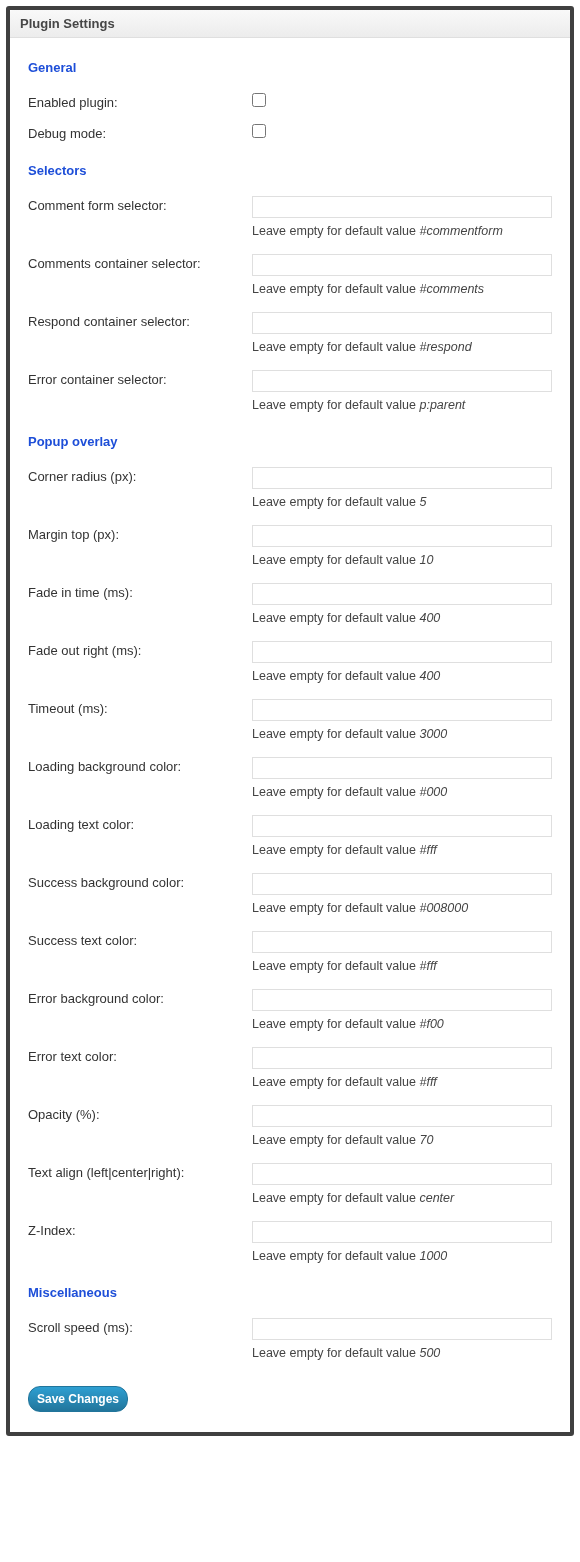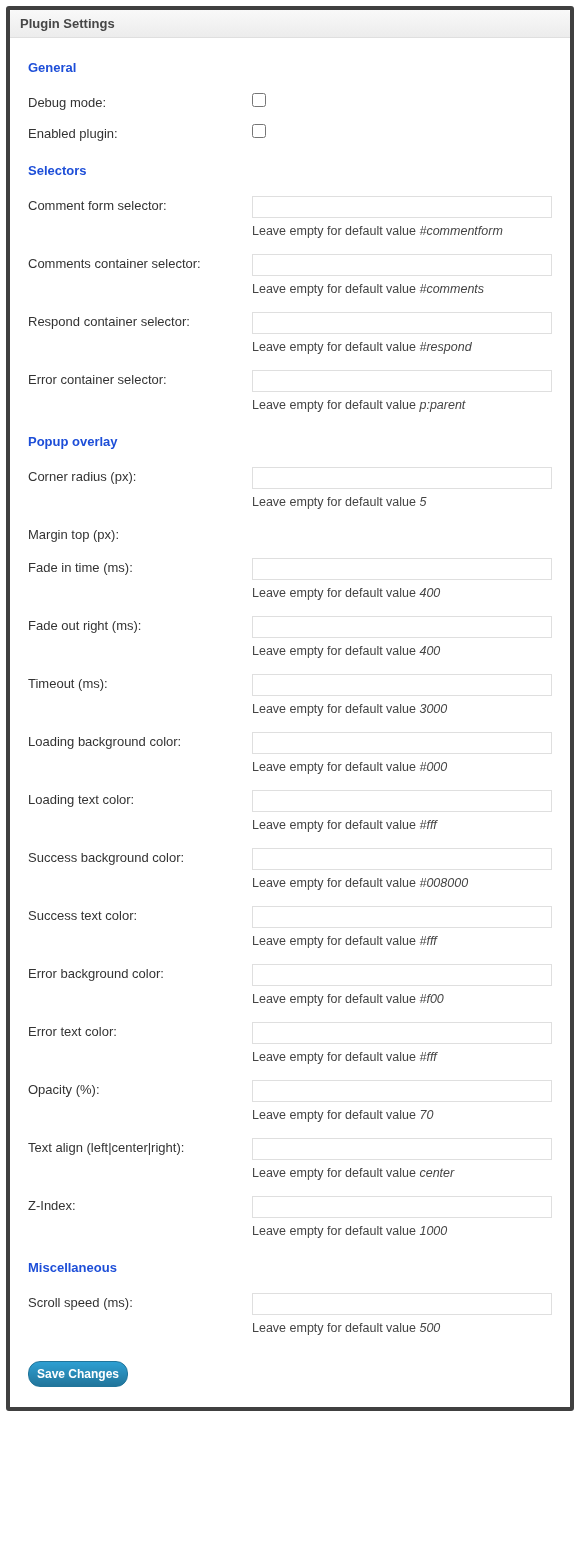--- a/index.html
+++ b/index.html
@@ -94,33 +94,33 @@
 </head>
 <body>
 
 <div class="panel">
   <div class="panel-header">Plugin Settings</div>
   <div class="panel-body">
 
     <div class="section-title first">General</div>
 
     <div class="field-row checkbox-row">
+      <div class="field-label">Enabled plugin:</div>
+      <div class="field-control">
+        <input type="checkbox" style="">
+      </div>
+    </div>
+
+    <div class="field-row checkbox-row">
       <div class="field-label">Debug mode:</div>
       <div class="field-control">
         <input type="checkbox" style="">
       </div>
     </div>
 
-    <div class="field-row checkbox-row">
-      <div class="field-label">Enabled plugin:</div>
-      <div class="field-control">
-        <input type="checkbox" style="">
-      </div>
-    </div>
-
     <div class="section-title">Selectors</div>
 
     <div class="field-row">
       <div class="field-label">Comment form selector:</div>
       <div class="field-control">
         <input type="text" value="" style="">
         <div class="hint"><span>Leave empty for default value </span><span class="default-val">#commentform</span></div>
       </div>
     </div>
 
@@ -153,20 +153,24 @@
     <div class="field-row">
       <div class="field-label">Corner radius (px):</div>
       <div class="field-control">
         <input type="text" value="" style="">
         <div class="hint"><span>Leave empty for default value </span><span class="default-val">5</span></div>
       </div>
     </div>
 
     <div class="field-row">
       <div class="field-label">Margin top (px):</div>
+      <div class="field-control">
+        <input type="text" value="" style="">
+        <div class="hint"><span>Leave empty for default value </span><span class="default-val">10</span></div>
+      </div>
     </div>
 
     <div class="field-row">
       <div class="field-label">Fade in time (ms):</div>
       <div class="field-control">
         <input type="text" value="" style="">
         <div class="hint"><span>Leave empty for default value </span><span class="default-val">400</span></div>
       </div>
     </div>
 

